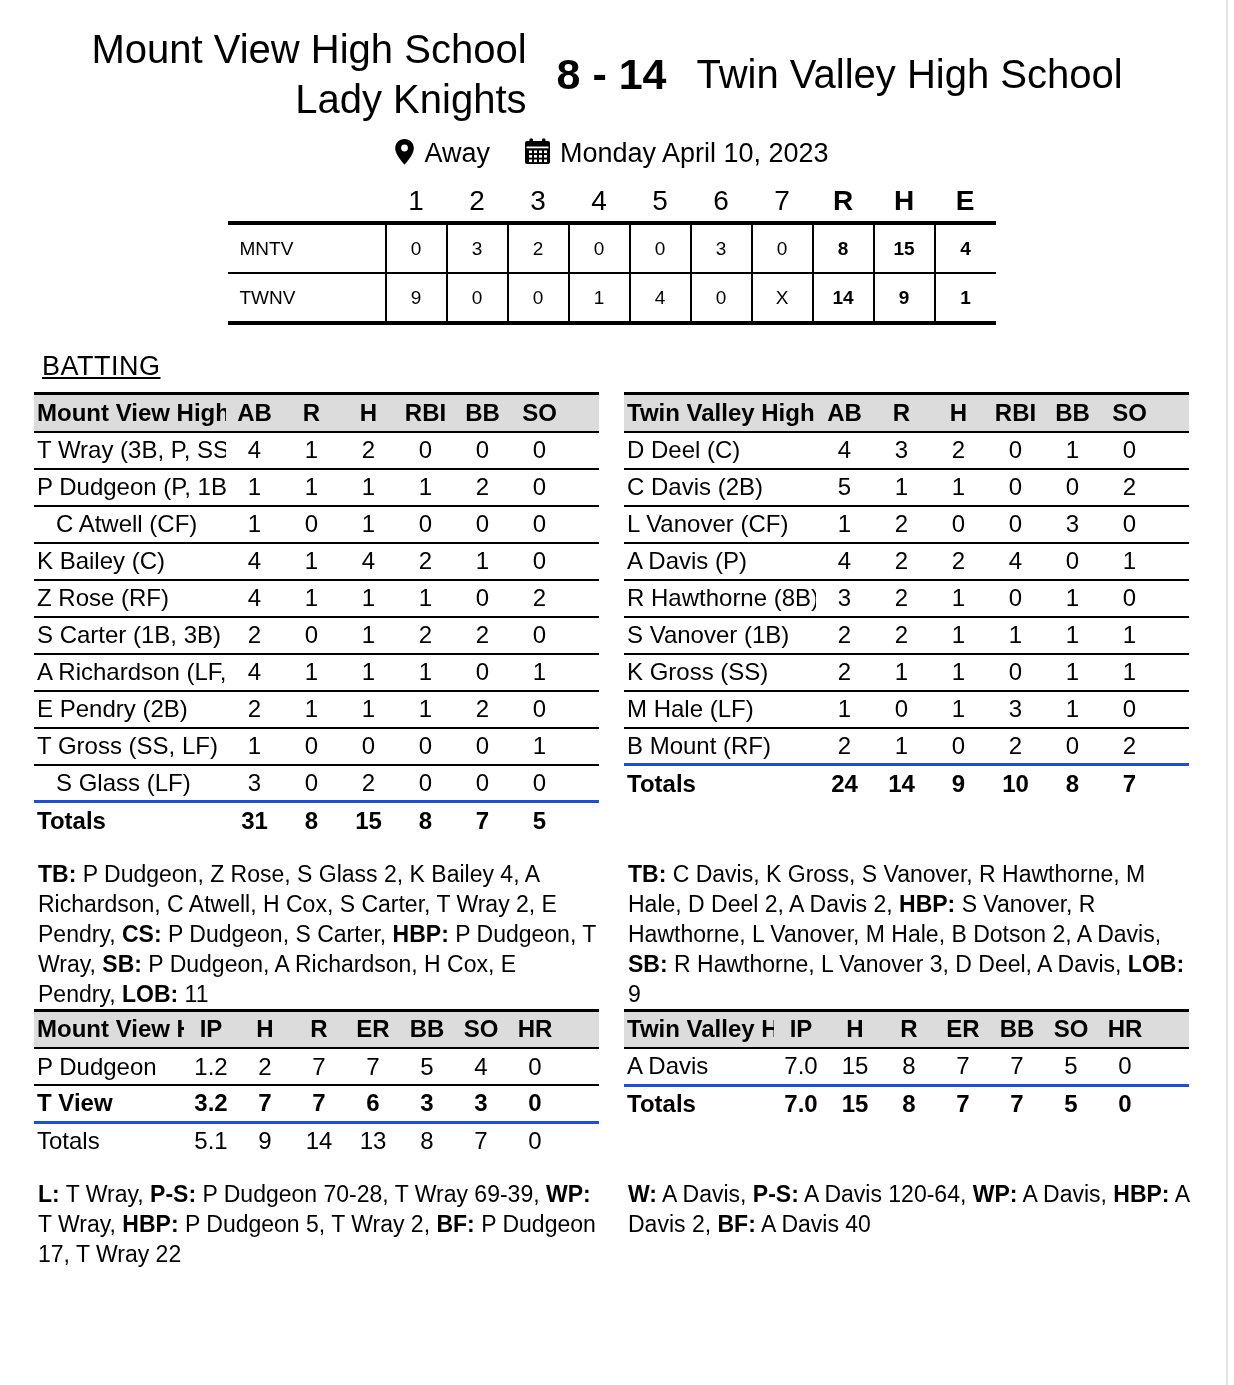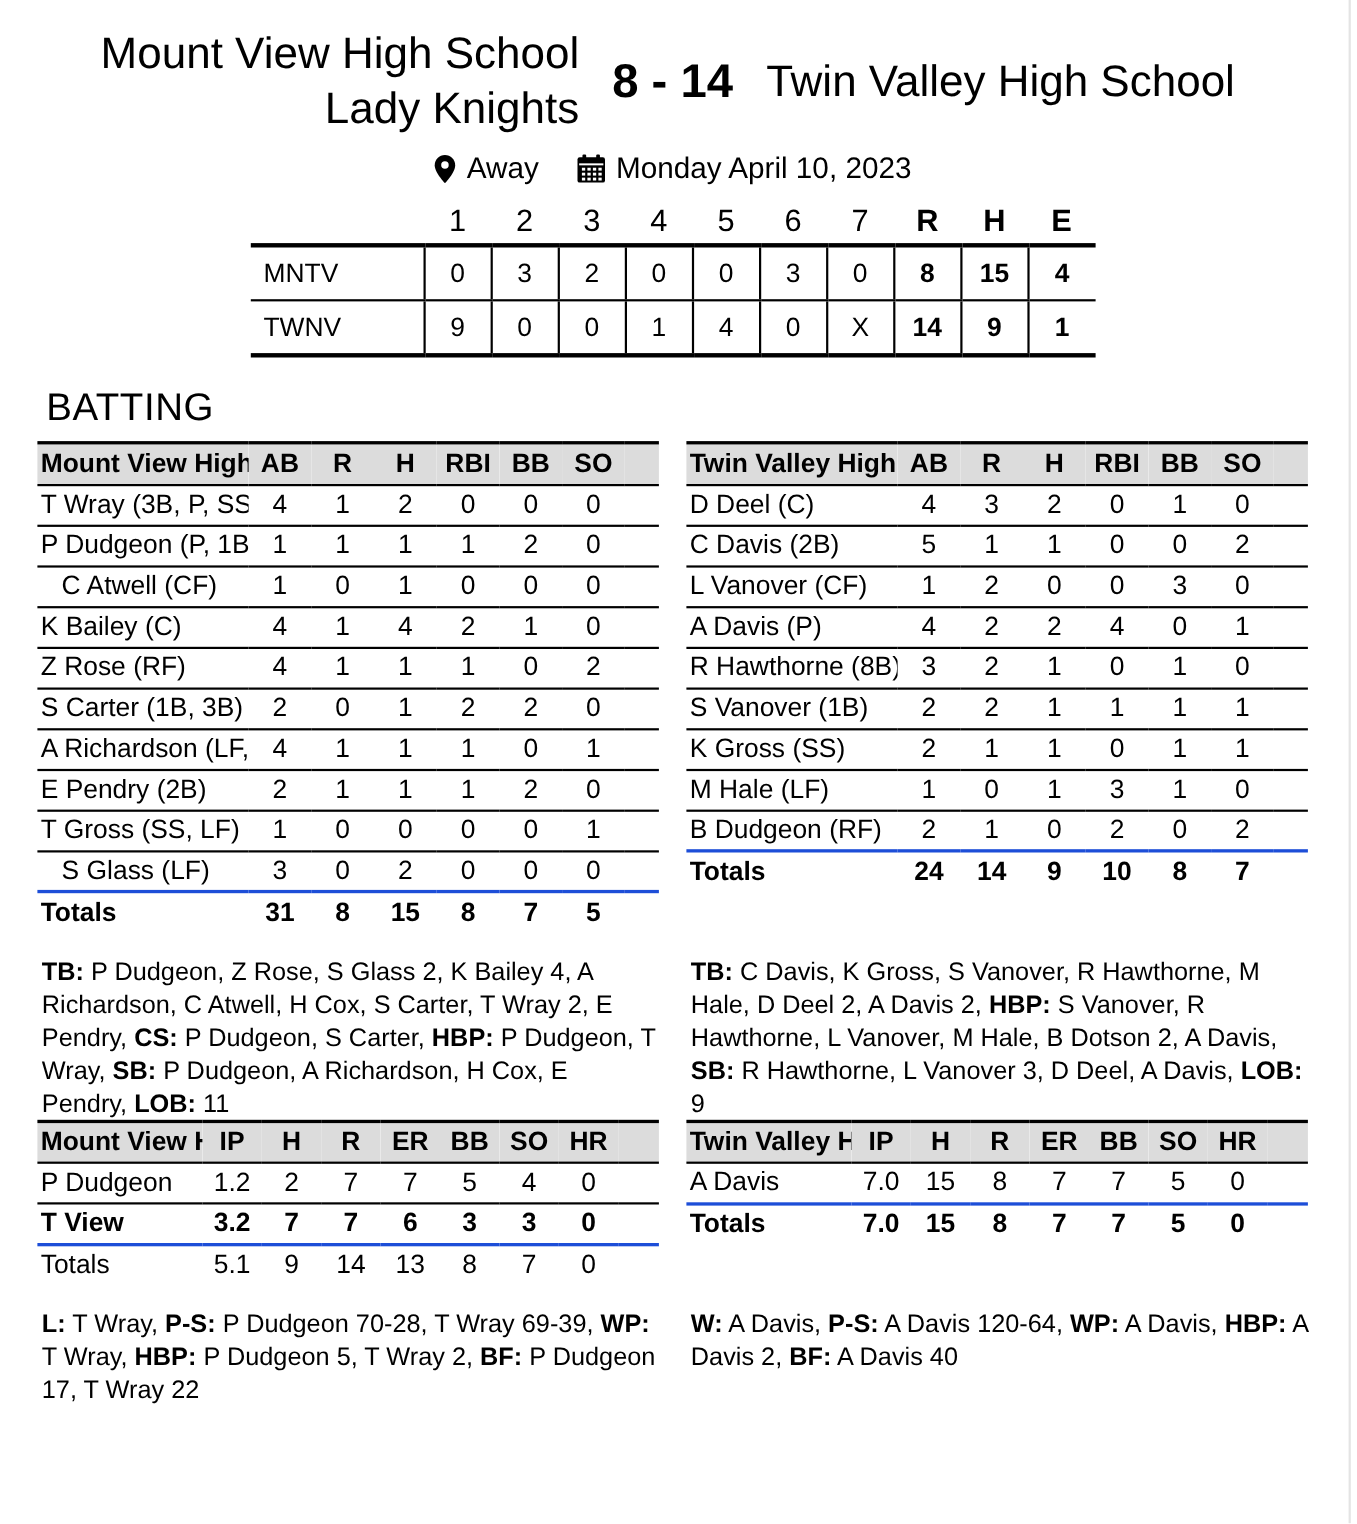--- a/index.html
+++ b/index.html
@@ -13,37 +13,37 @@
   .right-edge-line { position:absolute; top:0; bottom:0; right:6px; width:2px; background:#e4e4e4; }
   .page { padding:24px 45px 0 34px; }
 
   
   .scoreboard { display:flex; justify-content:center; align-items:center; gap:30px; }
   .home-team { width:472px; text-align:right; font-size:40px; line-height:50px; }
   .final-score { font-size:43px; font-weight:700; white-space:nowrap; }
   .away-team { width:472px; text-align:left; font-size:40px; line-height:48px; }
 
   .meta { display:flex; justify-content:center; align-items:center; gap:34px; margin-top:14px; font-size:27px; }
-  .meta-item { display:flex; align-items:center; gap:9px; }
+  .meta-item { display:flex; align-items:flex-start; gap:9px; }
   .meta-item svg { display:block; }
 
   
   table.linescore { border-collapse:collapse; margin:16px auto 0 auto; table-layout:fixed; }
   .linescore th { font-size:28px; font-weight:400; height:36px; vertical-align:bottom; padding:0 0 4px 0; }
   .linescore th.bold { font-weight:700; }
-  .linescore td { height:50px; font-size:24px; text-align:center; padding:0; }
+  .linescore td { height:50px; font-size:19px; text-align:center; padding:0; }
   .linescore .team-cell { width:158px; text-align:left; padding-left:12px; }
   .linescore .num-cell { width:61px; text-align:center; }
   .linescore tr.ls-first td { border-top:4px solid #000; border-bottom:2px solid #000; }
   .linescore tr.ls-last td  { border-bottom:4px solid #000; }
   .linescore td.num-cell { border-left:2px solid #000; }
   .linescore td.bold { font-weight:700; }
 
   
-  .section-label { font-size:35px; letter-spacing:0.5px; margin:26px 0 10px 8px; }
+  .section-label { font-size:27px; letter-spacing:0.5px; margin:26px 0 10px 8px;text-decoration:underline; }
   .two-col { display:flex; justify-content:space-between; }
   .col { width:565px; }
 
   table.stat-table { border-collapse:collapse; width:565px; table-layout:fixed; font-size:24px; }
   .stat-table thead th {
     background:#dcdcdc; border-top:3px solid #000; border-bottom:2px solid #000;
     height:38px; font-weight:700; text-align:center; padding:0; overflow:hidden; white-space:nowrap;
   }
   .stat-table thead th.name { text-align:left; padding-left:3px; }
   .stat-table td { border-bottom:2px solid #000; height:37px; text-align:center; padding:0; overflow:hidden; white-space:nowrap; }
@@ -393,21 +393,21 @@
               <td class="name">M Hale (LF)</td>
               <td>1</td>
               <td>0</td>
               <td>1</td>
               <td>3</td>
               <td>1</td>
               <td>0</td>
               <td></td>
             </tr>
             <tr>
-              <td class="name">B Dudgeon (RF)</td>
+              <td class="name">B Mount (RF)</td>
               <td>2</td>
               <td>1</td>
               <td>0</td>
               <td>2</td>
               <td>0</td>
               <td>2</td>
               <td></td>
             </tr>
             <tr class="totals-row bold">
               <td class="name">Totals</td>

